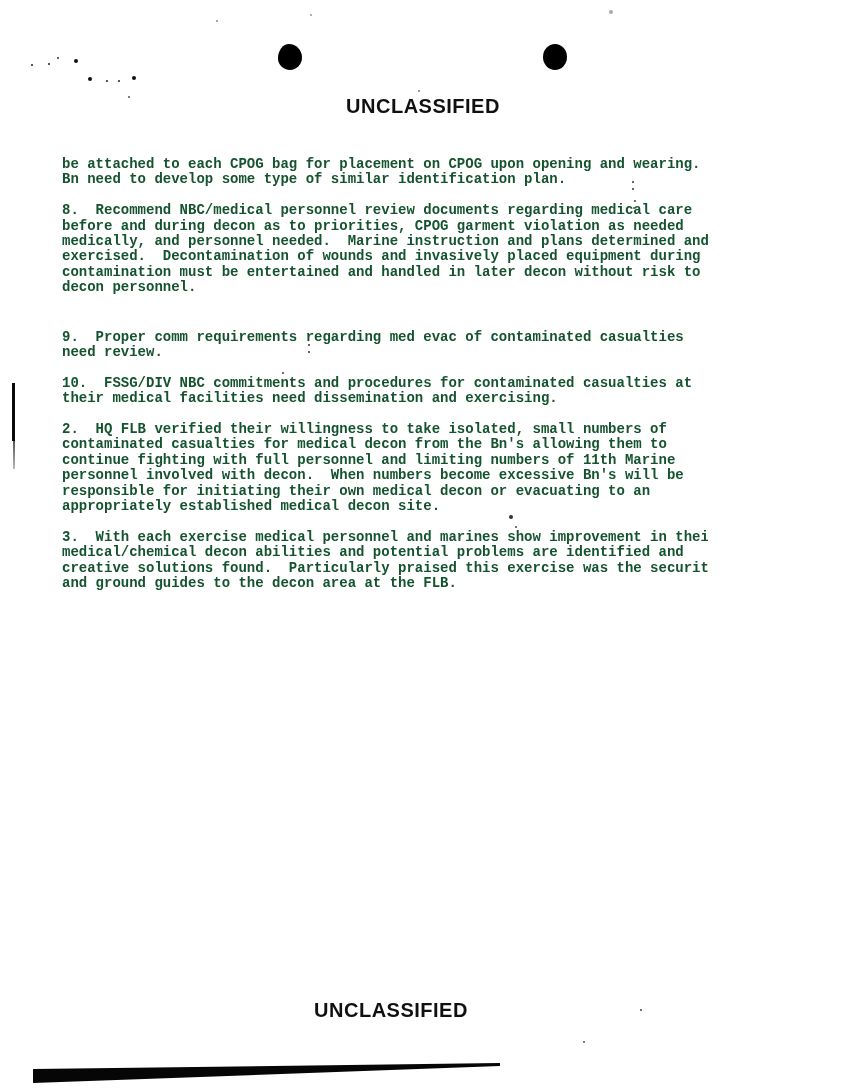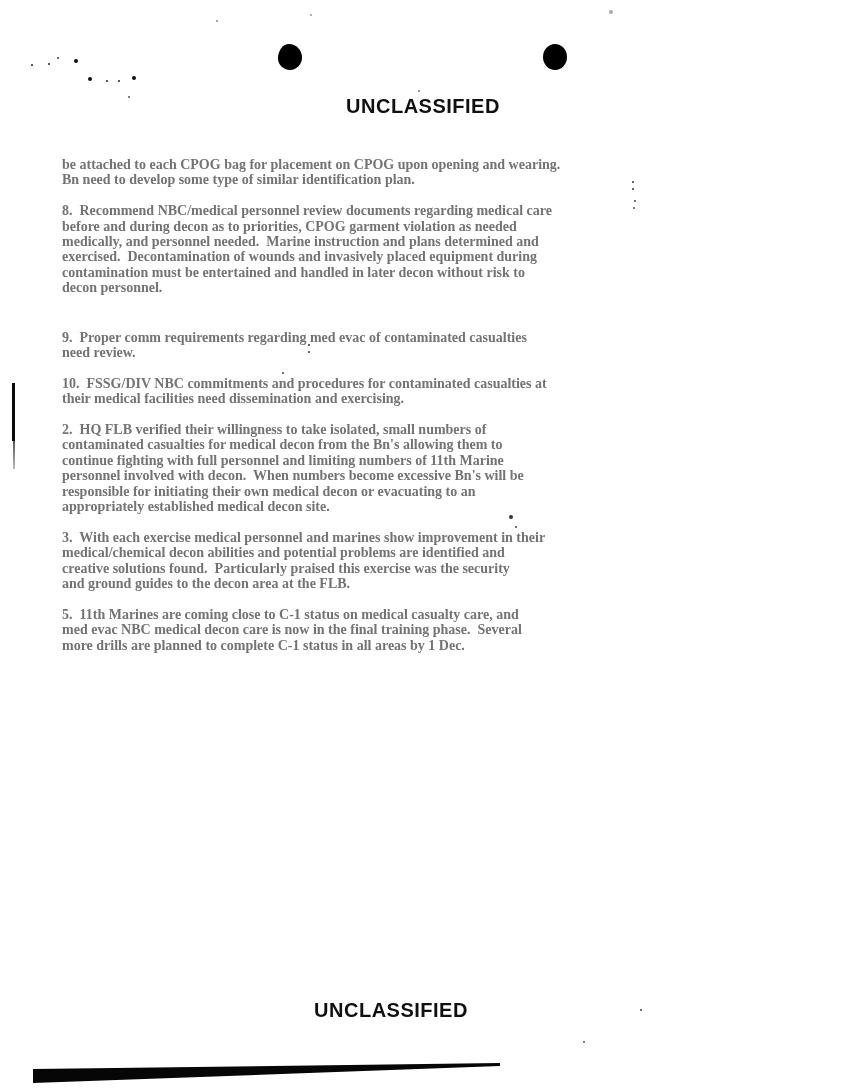--- a/index.html
+++ b/index.html
@@ -23,28 +23,28 @@
   #classification-top { top: 95px; left: 423px; transform: translateX(-50%); }
   #classification-bottom { top: 999px; left: 391px; transform: translateX(-50%); }
   #doc-body {
     position: absolute;
     left: 62px;
     top: 157px;
     width: 700px;
     color: #1b1b1b;
   }
   .para {
-    font-family: Liberation Serif, serif;
+    font-family: Liberation Mono, monospace;
     font-weight: 700;
     font-size: 14px;
     line-height: 15.4px;
     white-space: pre;
     margin: 0 0 15.4px 0;
     letter-spacing: 0;
-    color: #737373;
+    color: #14532d;
   }
   .para.gap2 { margin-bottom: 34px; }
   .hole-punch {
     position: absolute;
     width: 24px;
     height: 26px;
     background: #000;
     border-radius: 50%;
   }
   #hole-punch-left  { left: 278px; top: 44px; border-radius: 46% 54% 50% 50% / 55% 52% 48% 45%; }
@@ -129,23 +129,20 @@
     <div class="para">2.  HQ FLB verified their willingness to take isolated, small numbers of
 contaminated casualties for medical decon from the Bn's allowing them to
 continue fighting with full personnel and limiting numbers of 11th Marine
 personnel involved with decon.  When numbers become excessive Bn's will be
 responsible for initiating their own medical decon or evacuating to an
 appropriately established medical decon site.</div>
     <div class="para">3.  With each exercise medical personnel and marines show improvement in their
 medical/chemical decon abilities and potential problems are identified and
 creative solutions found.  Particularly praised this exercise was the security
 and ground guides to the decon area at the FLB.</div>
-    <div class="para">5.  11th Marines are coming close to C-1 status on medical casualty care, and
-med evac NBC medical decon care is now in the final training phase.  Several
-more drills are planned to complete C-1 status in all areas by 1 Dec.</div>
   </main>
 
   <div id="classification-bottom" class="classification">UNCLASSIFIED</div>
 
   <div id="left-margin-line"></div>
   <div id="left-margin-line-fade"></div>
   <div id="right-edge-smudge"></div>
   <div id="bottom-scan-bar"></div>
   <div id="scan-specks"></div>
 

